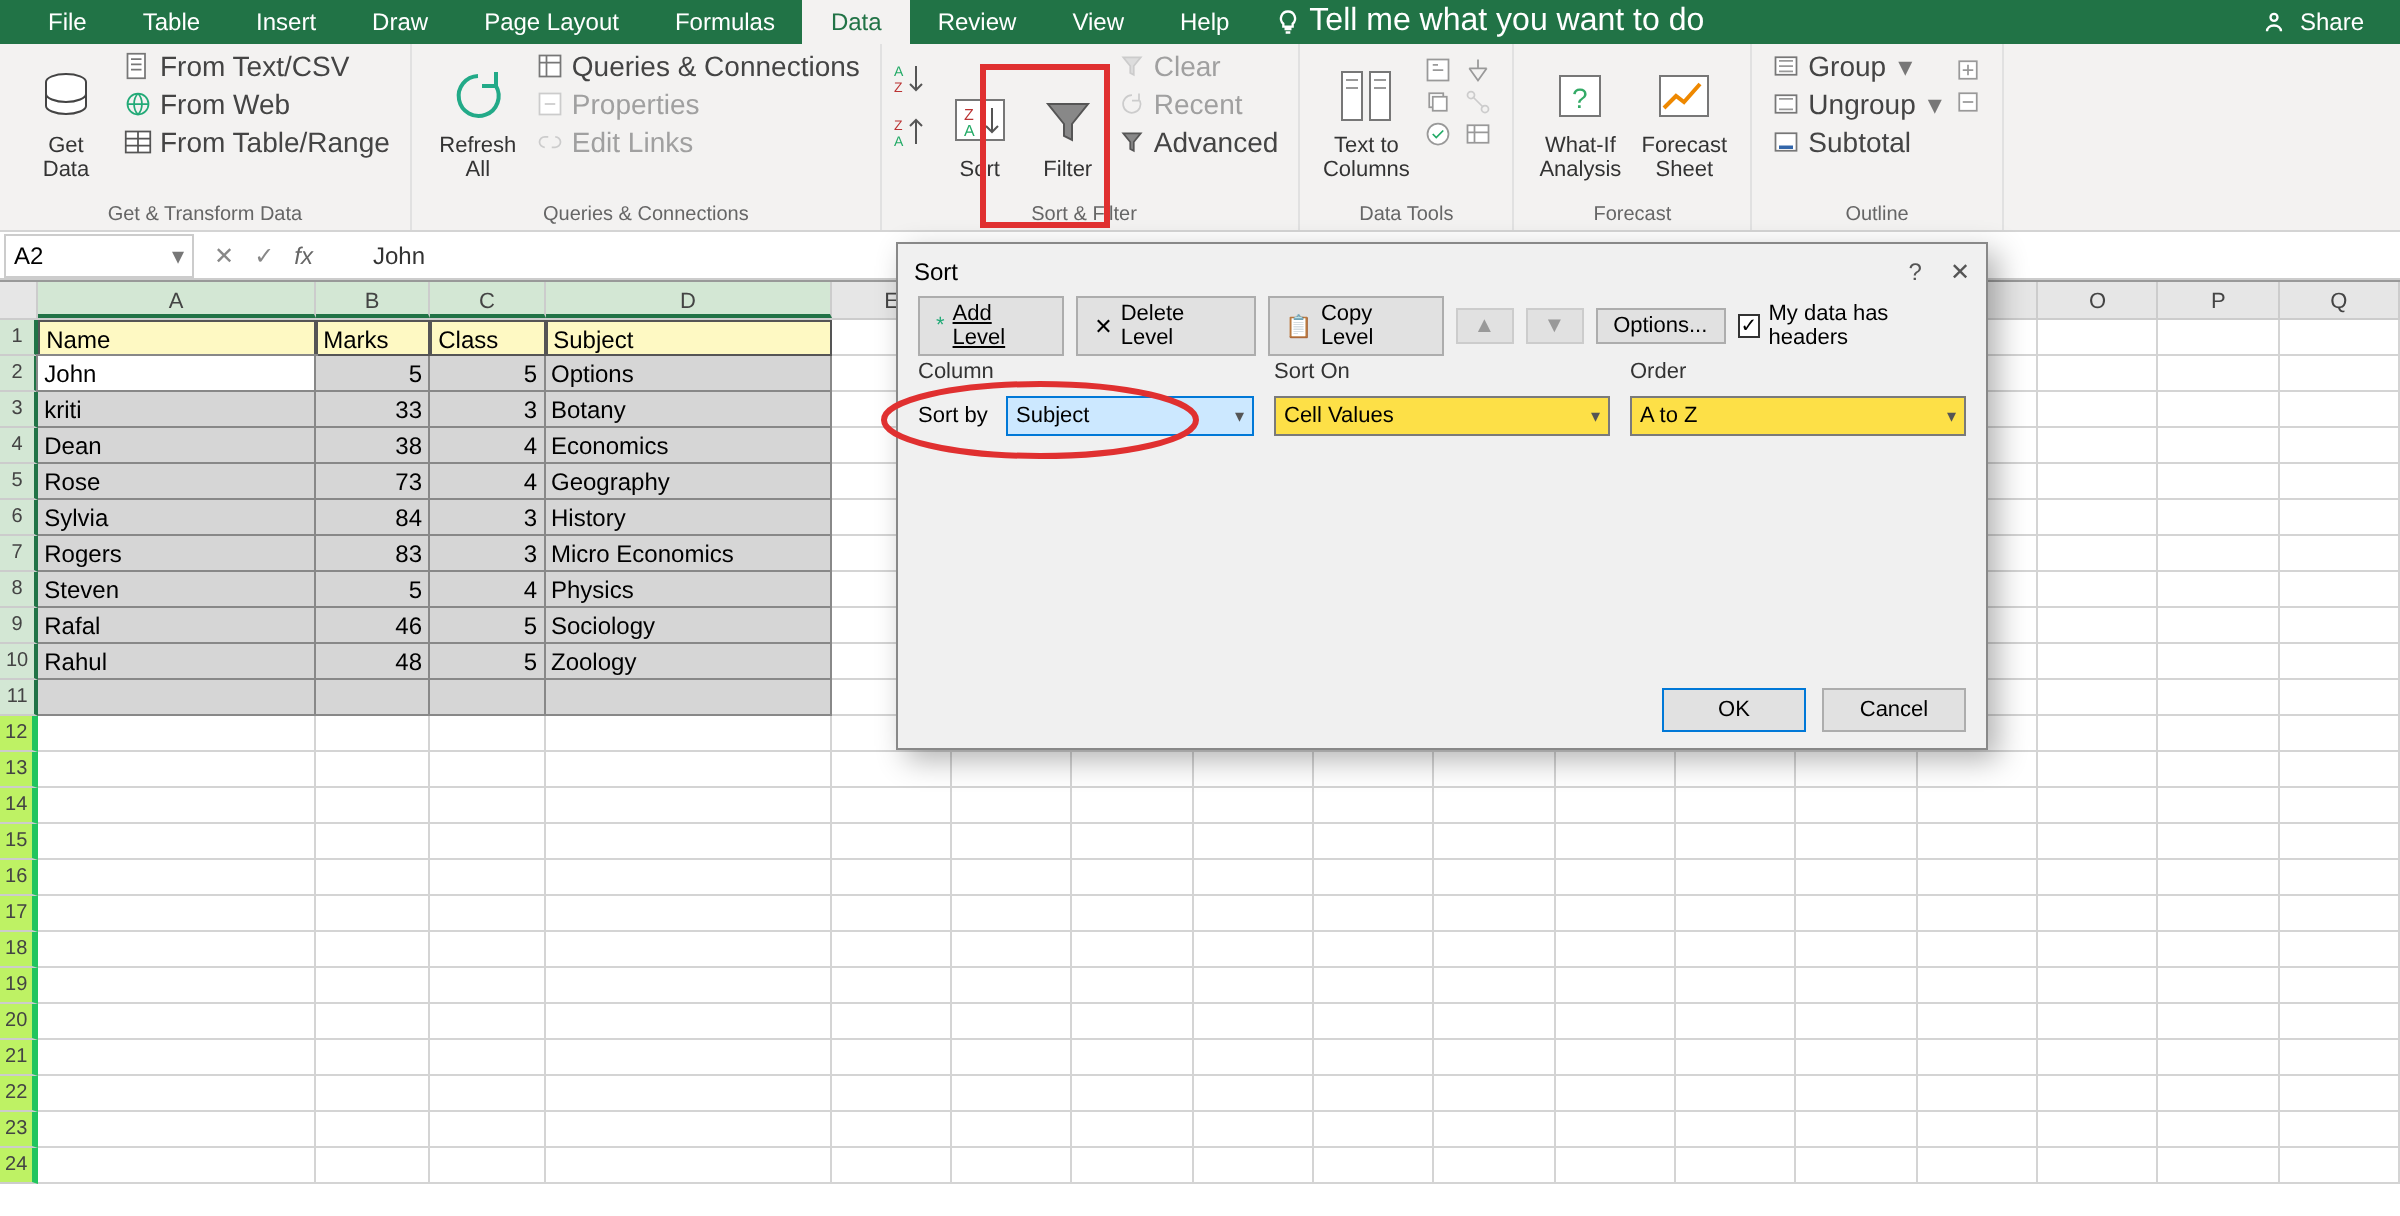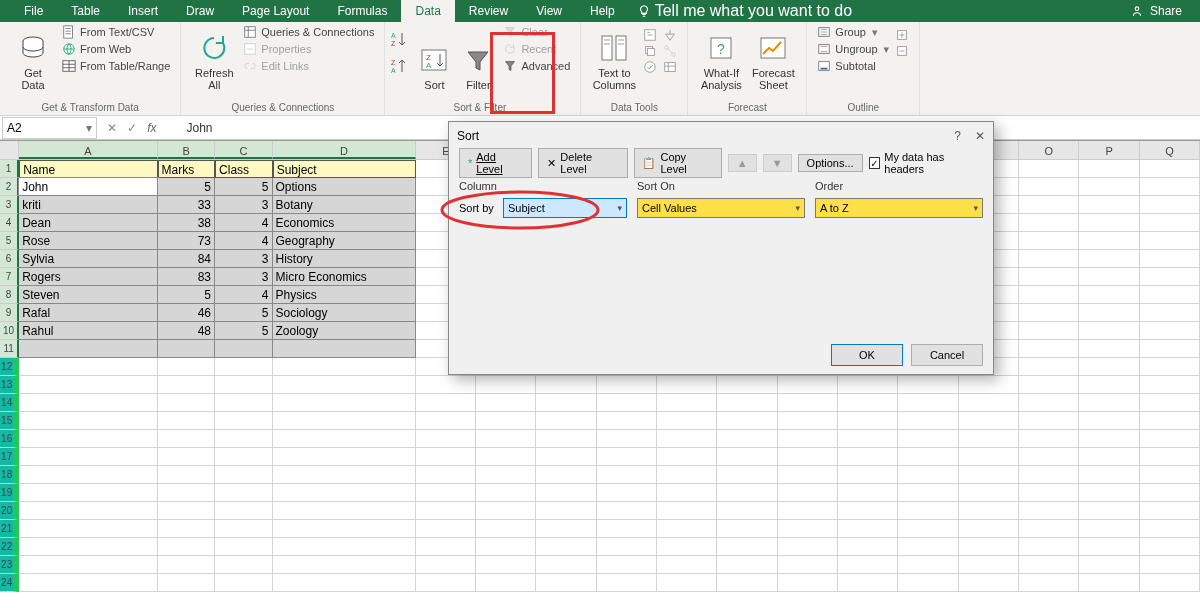--- a/index.html
+++ b/index.html
@@ -14,41 +14,41 @@
   .titlebar-right { position: absolute; right: 18px; display: flex; align-items: center; gap: 6px; color: #fff; font-size: 12px; }
 
   
   .ribbon { height: 94px; background: #f3f2f1; border-bottom: 1px solid #d4d4d4; display: flex; }
   .group { border-right: 1px solid #e1e1e1; padding: 2px 10px 0 10px; display: flex; flex-direction: column; justify-content: space-between; position: relative; }
   .group-content { display: flex; align-items: flex-start; gap: 6px; }
   .group-label { font-size: 10px; color: #666; text-align: center; padding: 2px 0; }
   .big-btn { display: flex; flex-direction: column; align-items: center; justify-content: flex-end; width: 46px; height: 68px; font-size: 11px; color: #333; text-align: center; line-height: 1.15; }
   .big-btn svg, .big-btn .icon { width: 32px; height: 32px; margin-bottom: 3px; }
   .stack { display: flex; flex-direction: column; gap: 1px; }
-  .stack-item { display: flex; align-items: center; gap: 4px; font-size: 11px; color: #444; padding: 1px 0; white-space: nowrap; }
+  .stack-item { display: flex; align-items: center; gap: 4px; font-size: 14px; color: #444; padding: 1px 0; white-space: nowrap; }
   .stack-item.disabled { color: #a0a0a0; }
   .stack-item svg { width: 14px; height: 14px; }
   .mini-icon { width: 14px; height: 14px; }
 
   
   .formula-row { height: 24px; display: flex; align-items: center; border-bottom: 1px solid #ccc; }
   .name-box { width: 95px; height: 22px; border: 1px solid #ccc; margin-left: 2px; padding: 0 4px; display: flex; align-items: center; background: #fff; font-size: 12px; }
   .fx-area { display: flex; align-items: center; gap: 10px; margin-left: 10px; color: #888; }
   .fx-area .fx { font-style: italic; color: #666; }
   .fx-value { color: #333; font-size: 12px; margin-left: 20px; }
 
   
   .grid { position: absolute; top: 140px; left: 0; right: 0; bottom: 10px; }
   .col-headers { display: flex; background: #e6e6e6; border-top: 1px solid #999; border-bottom: 1px solid #ccc; height: 20px; }
   .corner { width: 20px; border-right: 1px solid #ccc; background: #e6e6e6; }
   .ch { border-right: 1px solid #ccc; text-align: center; font-size: 11px; color: #444; line-height: 20px; }
   .ch.sel { background: #d3e7d4; border-bottom: 2px solid #217346; }
   .rows { }
   .row { display: flex; height: 18px; }
-  .rh { width: 20px; background: #14b8a6; border-right: 6px solid #22c55e; border-bottom: 1px solid #ccc; text-align: center; font-size: 10px; color: #444; line-height: 18px; }
+  .rh { width: 20px; background: #bef264; border-right: 3px solid #22c55e; border-bottom: 1px solid #ccc; text-align: center; font-size: 10px; color: #444; line-height: 18px; }
   .rh.sel { background: #d3e7d4; border-right: 2px solid #217346; }
   .cell { border-right: 1px solid #d4d4d4; border-bottom: 1px solid #d4d4d4; padding: 0 3px; font-size: 12px; line-height: 18px; overflow: hidden; white-space: nowrap; }
   .cell.header { background: #fef9c3; font-weight: normal; border: 1px solid #555; }
   .cell.selected-data { background: #d6d6d6; border-bottom: 1px solid #888; border-right: 1px solid #888; }
   .cell.active { background: #fff !important; outline: 1px solid #888; }
   .right { text-align: right; }
 
   
   .cA { width: 145px; } .cB { width: 60px; } .cC { width: 60px; } .cD { width: 150px; }
   .cRest { width: 63px; }

